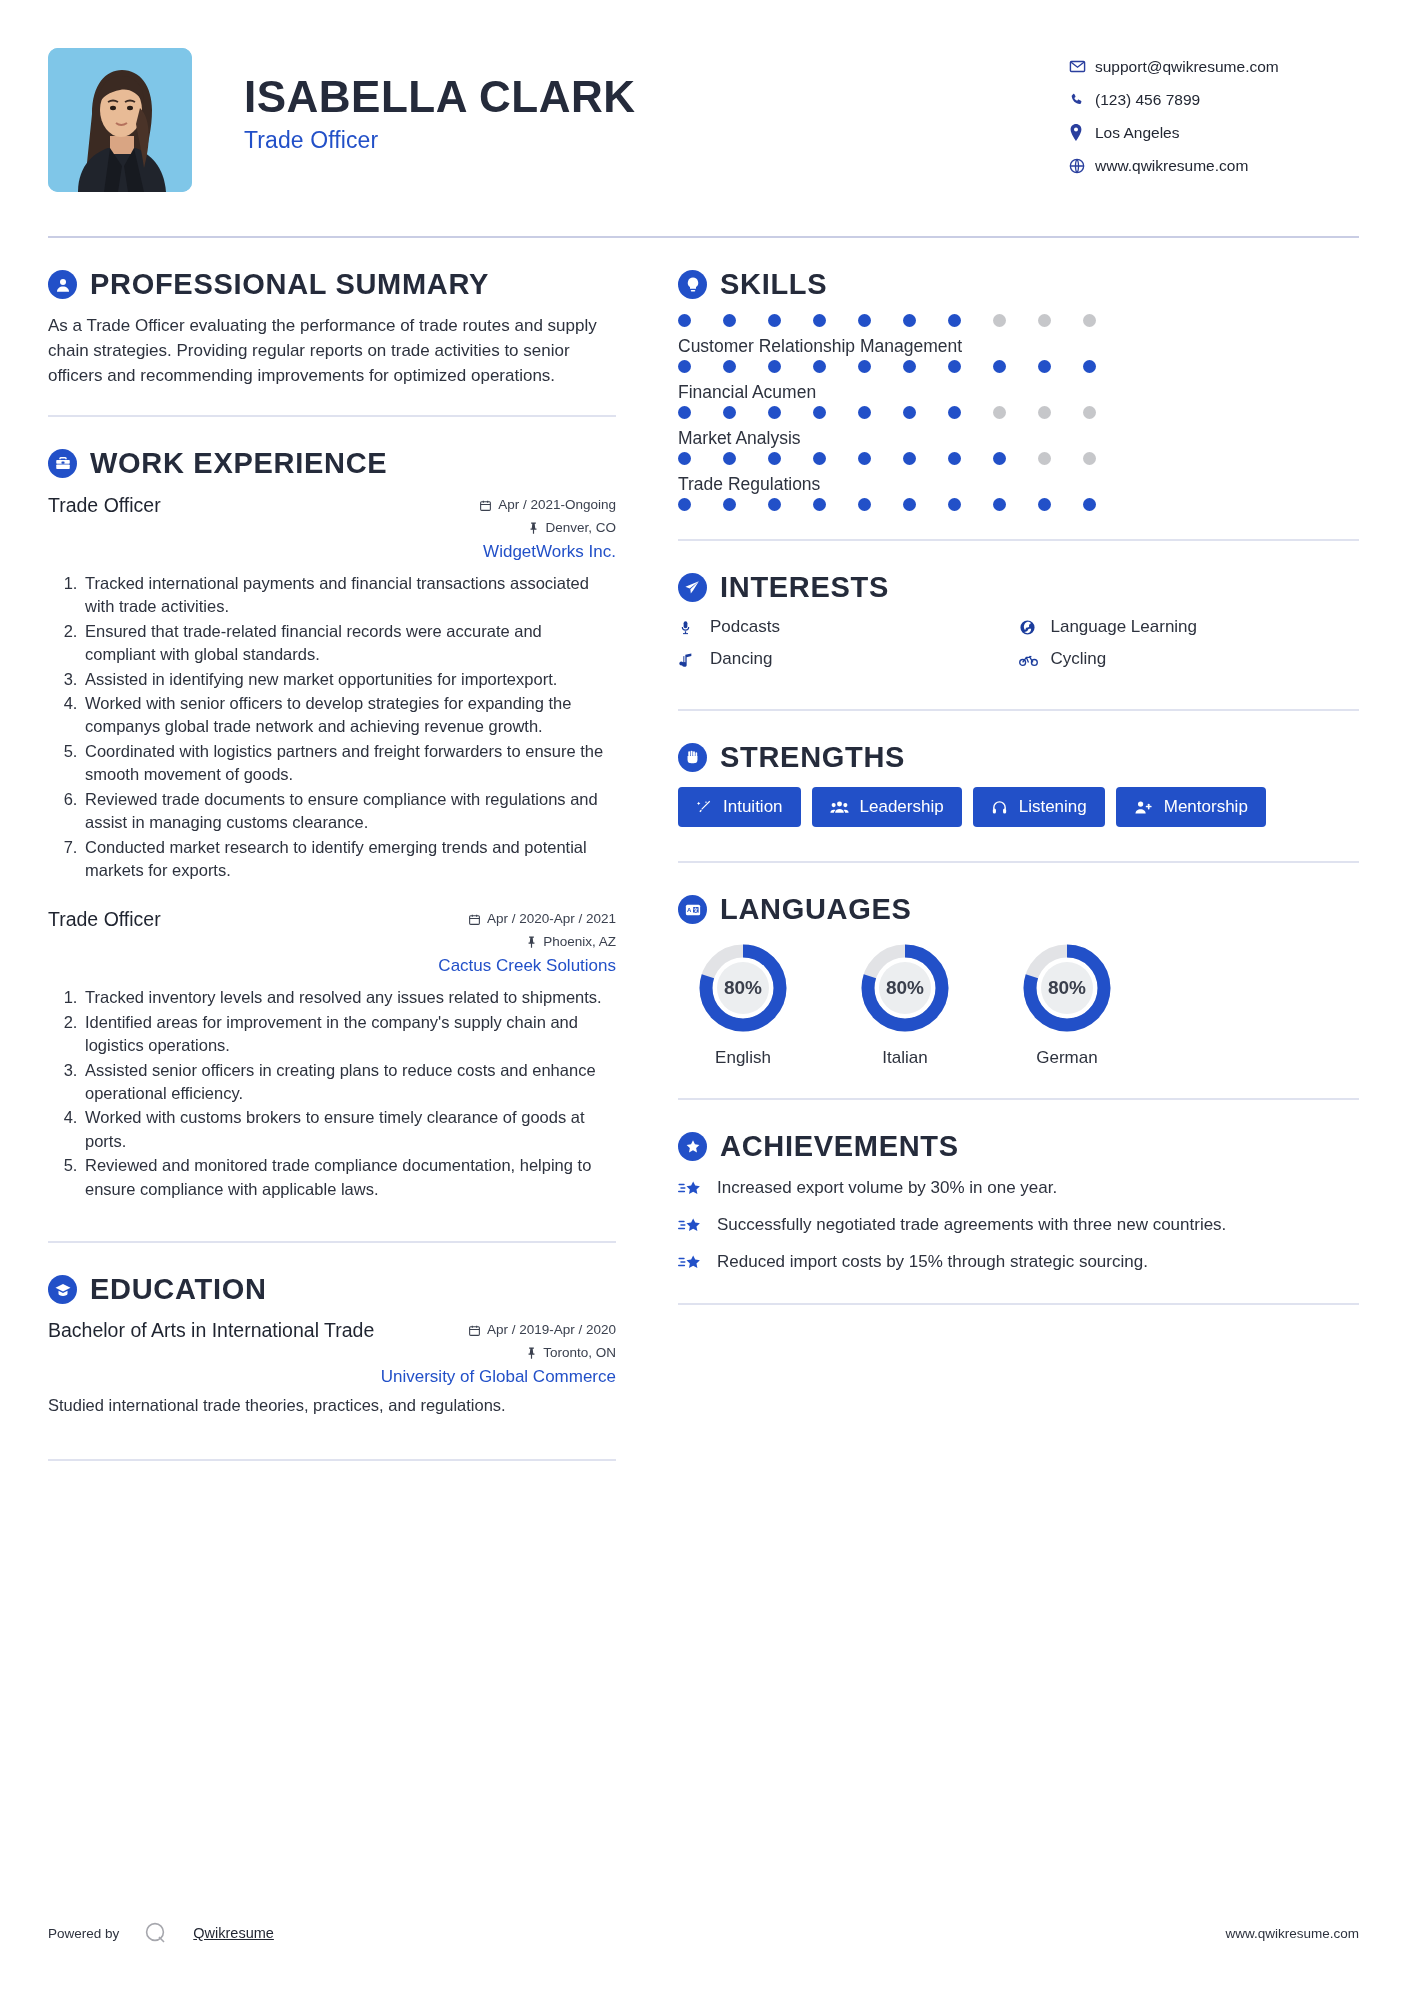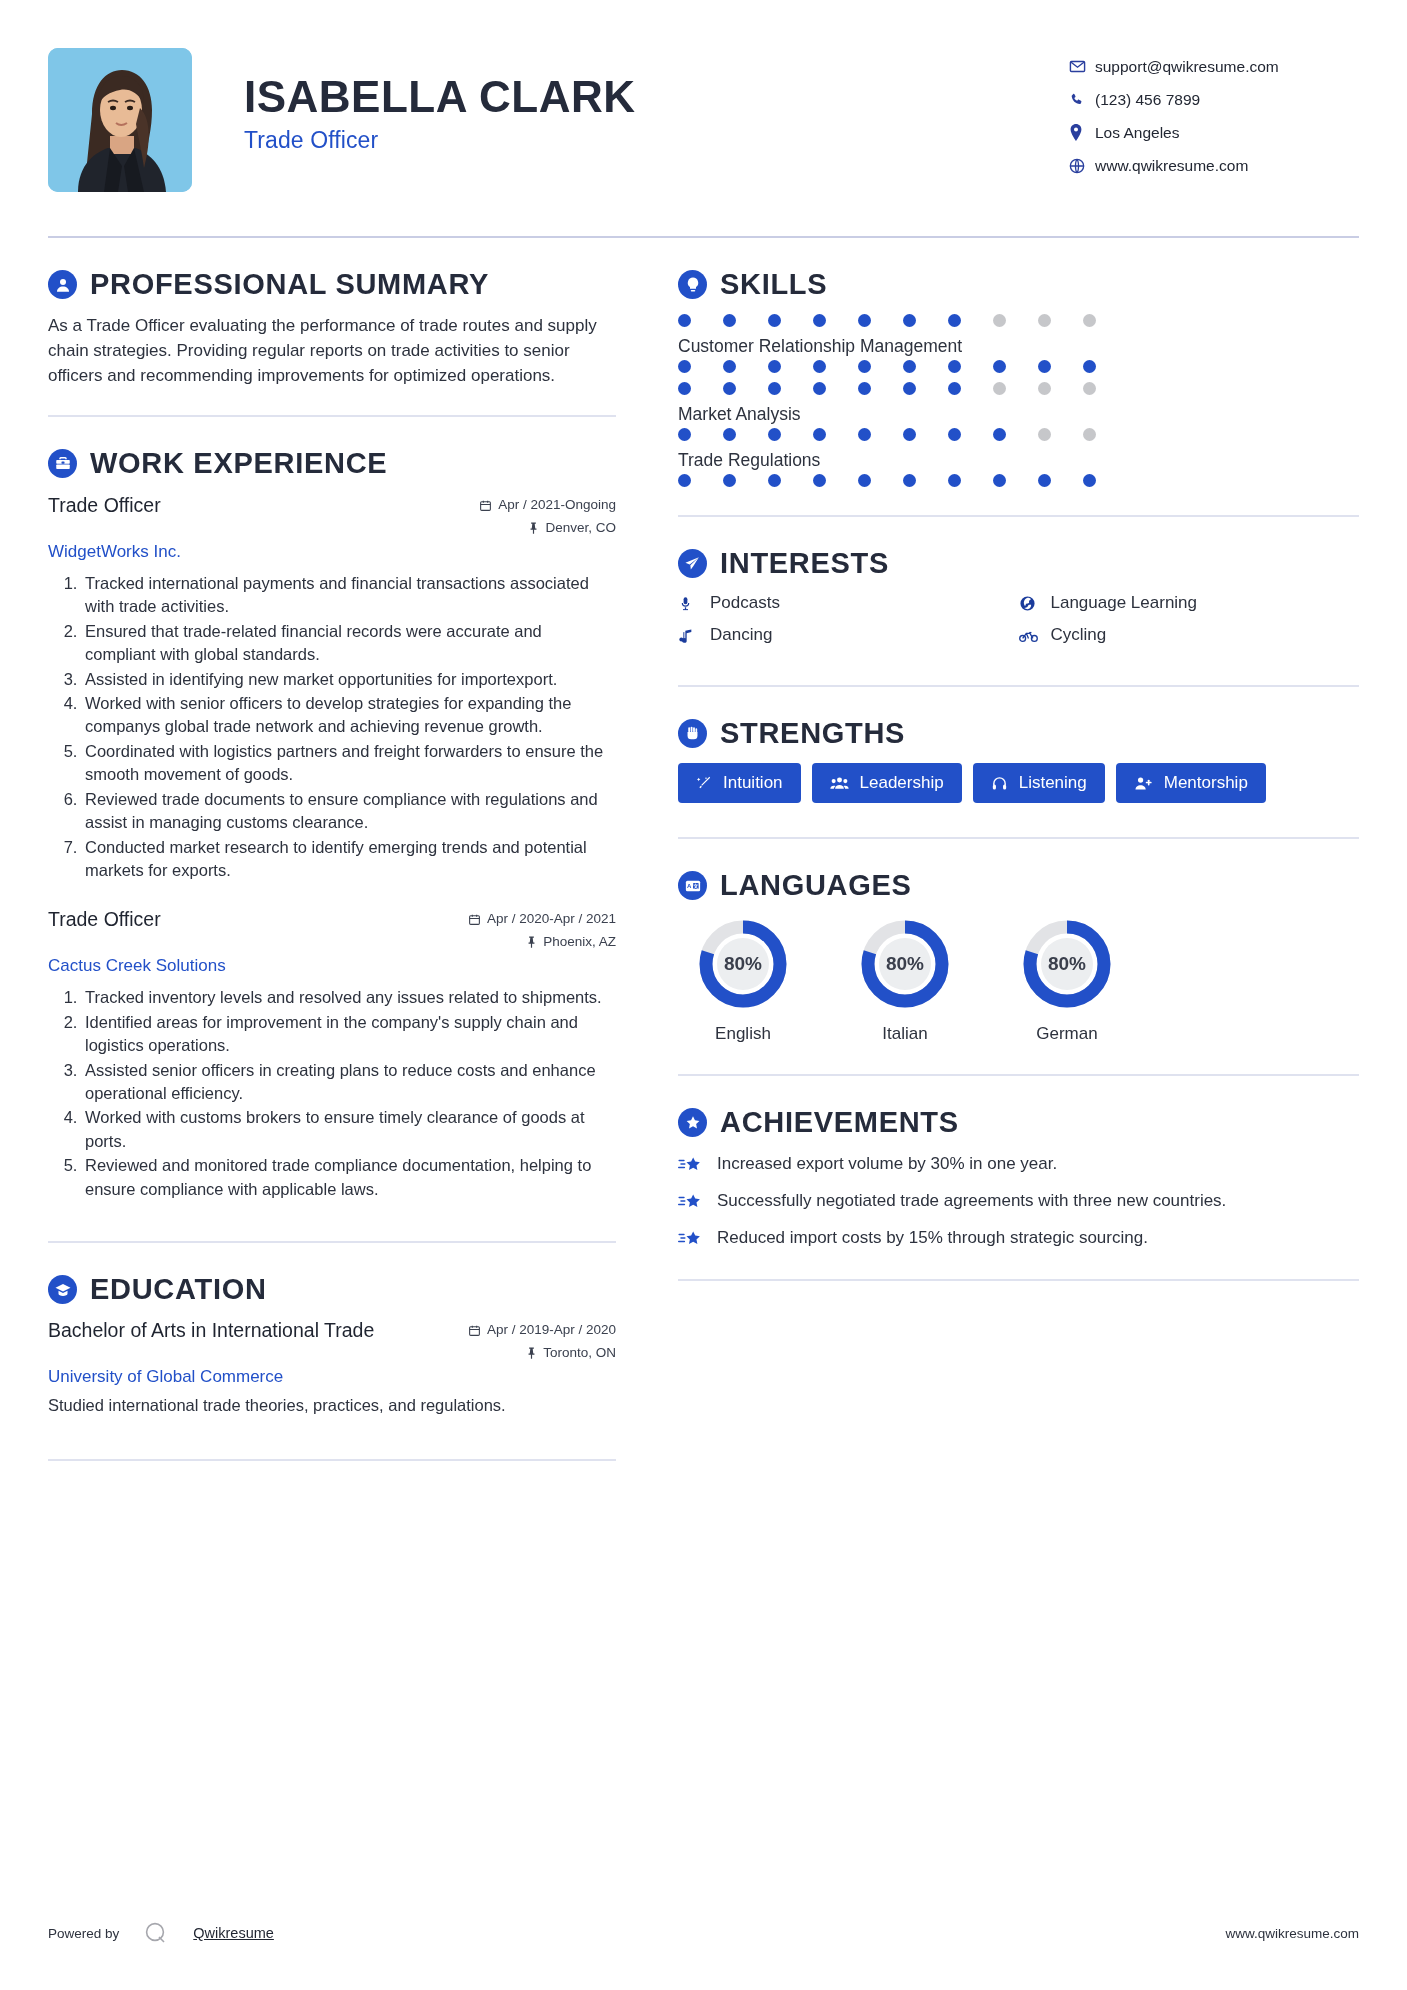--- a/index.html
+++ b/index.html
@@ -143,20 +143,21 @@
     font-size: 13.5px;
     color: #3b414f;
     white-space: nowrap;
     line-height: 1.7;
   }
   .meta-line svg { display:block; }
   .job-company {
     font-size: 17px;
     color: #2250c8;
     margin-top: 2px;
+    text-align: right;
   }
   ol.bullets {
     margin: 10px 0 0 0;
     padding-left: 34px;
     font-size: 16.5px;
     line-height: 1.42;
     color: #2d323e;
   }
   ol.bullets li { margin-bottom: 1px; padding-left: 3px; }
 
@@ -497,20 +498,21 @@
             <span class="dot on"></span>
             <span class="dot on"></span>
             <span class="dot on"></span>
             <span class="dot on"></span>
             <span class="dot on"></span>
             <span class="dot on"></span>
         </div>
       </div>
 
       <div class="skill">
+        <div class="skill-name">Financial Acumen</div>
         <div class="dots">
           <span class="dot on"></span>
             <span class="dot on"></span>
             <span class="dot on"></span>
             <span class="dot on"></span>
             <span class="dot on"></span>
             <span class="dot on"></span>
             <span class="dot on"></span>
             <span class="dot"></span>
             <span class="dot"></span>

